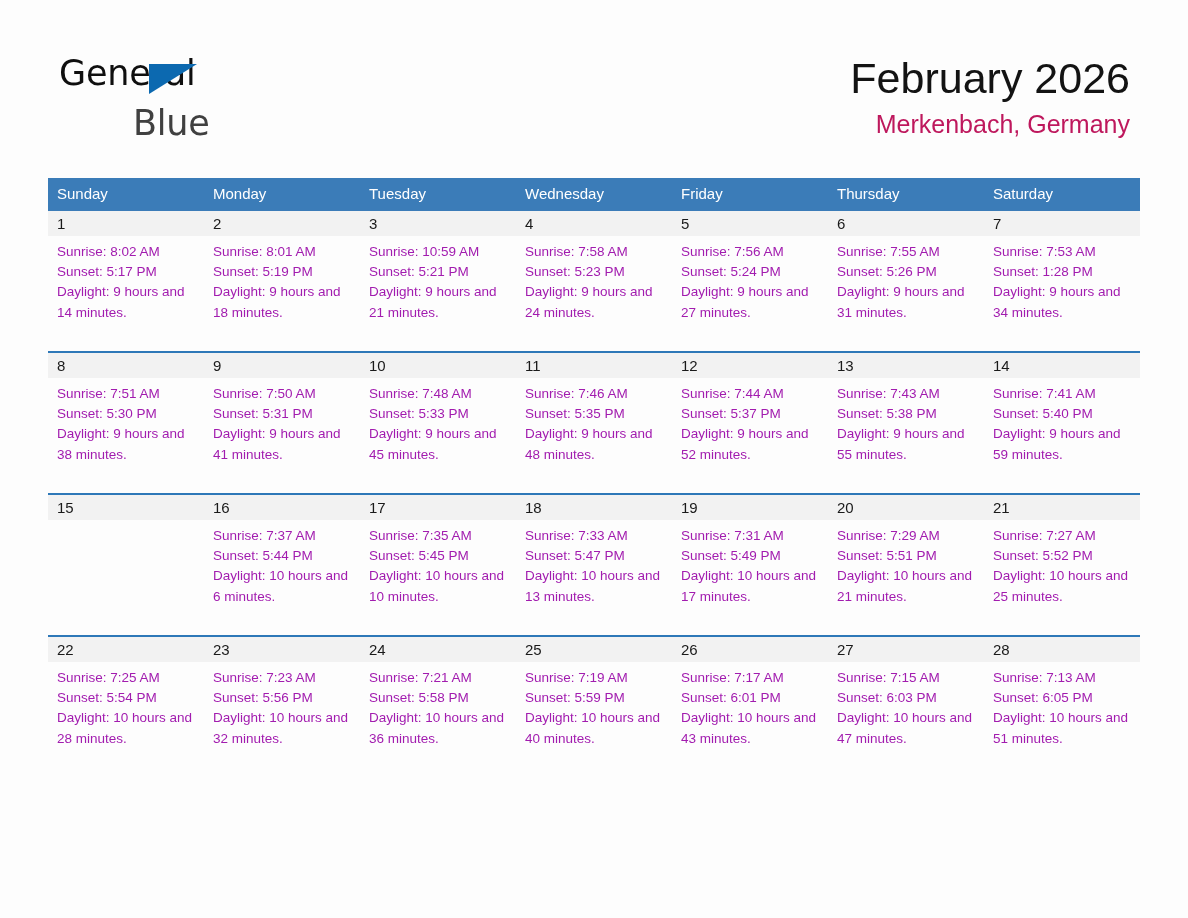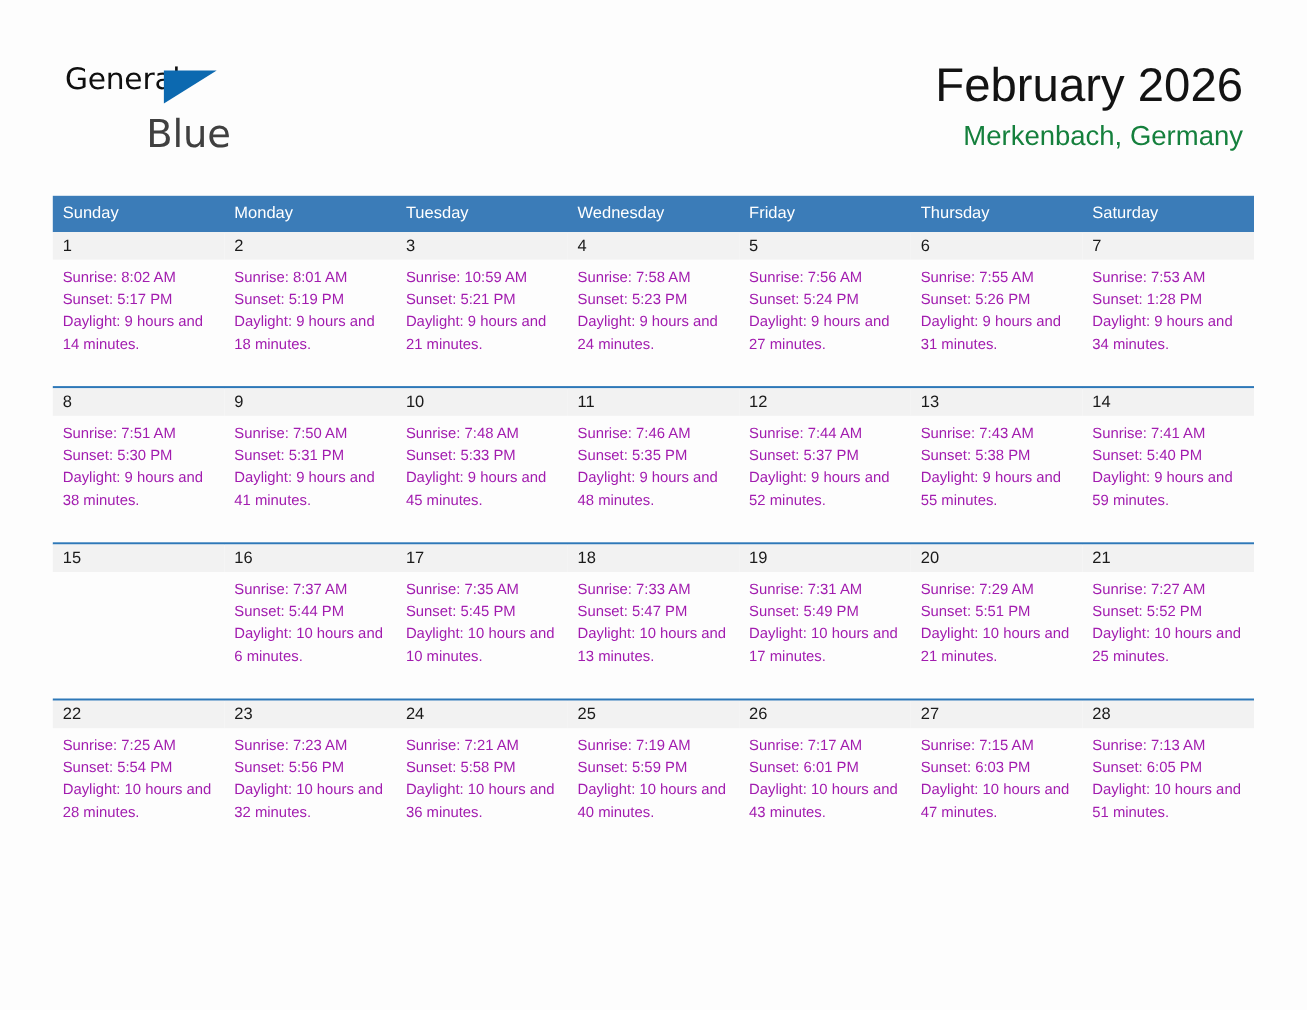--- a/index.html
+++ b/index.html
@@ -35,21 +35,21 @@
     position: absolute;
     left: 59px;
     top: 53px;
     width: 200px;
     height: 72px;
   }
   .logo-general {
     position: absolute;
     left: 0;
     top: 0;
-    font-size: 27px;
+    font-size: 35px;
     letter-spacing: -0.2px;
     color: #0f0f0f;
     font-family: "DejaVu Sans", sans-serif;
     font-weight: 400;
     line-height: 40px;
   }
   .logo-triangle {
     position: absolute;
     left: 90px;
     top: 11px;
@@ -80,21 +80,21 @@
   .month-title {
     font-size: 43px;
     font-weight: 400;
     color: #131313;
     line-height: 52px;
     white-space: nowrap;
   }
   .location-title {
     font-size: 25px;
     font-weight: 400;
-    color: #15803d;
+    color: #be185d;
     line-height: 32px;
     margin-top: 4px;
     white-space: nowrap;
   }
 
   
   .calendar {
     position: absolute;
     left: 48px;
     top: 158px;

